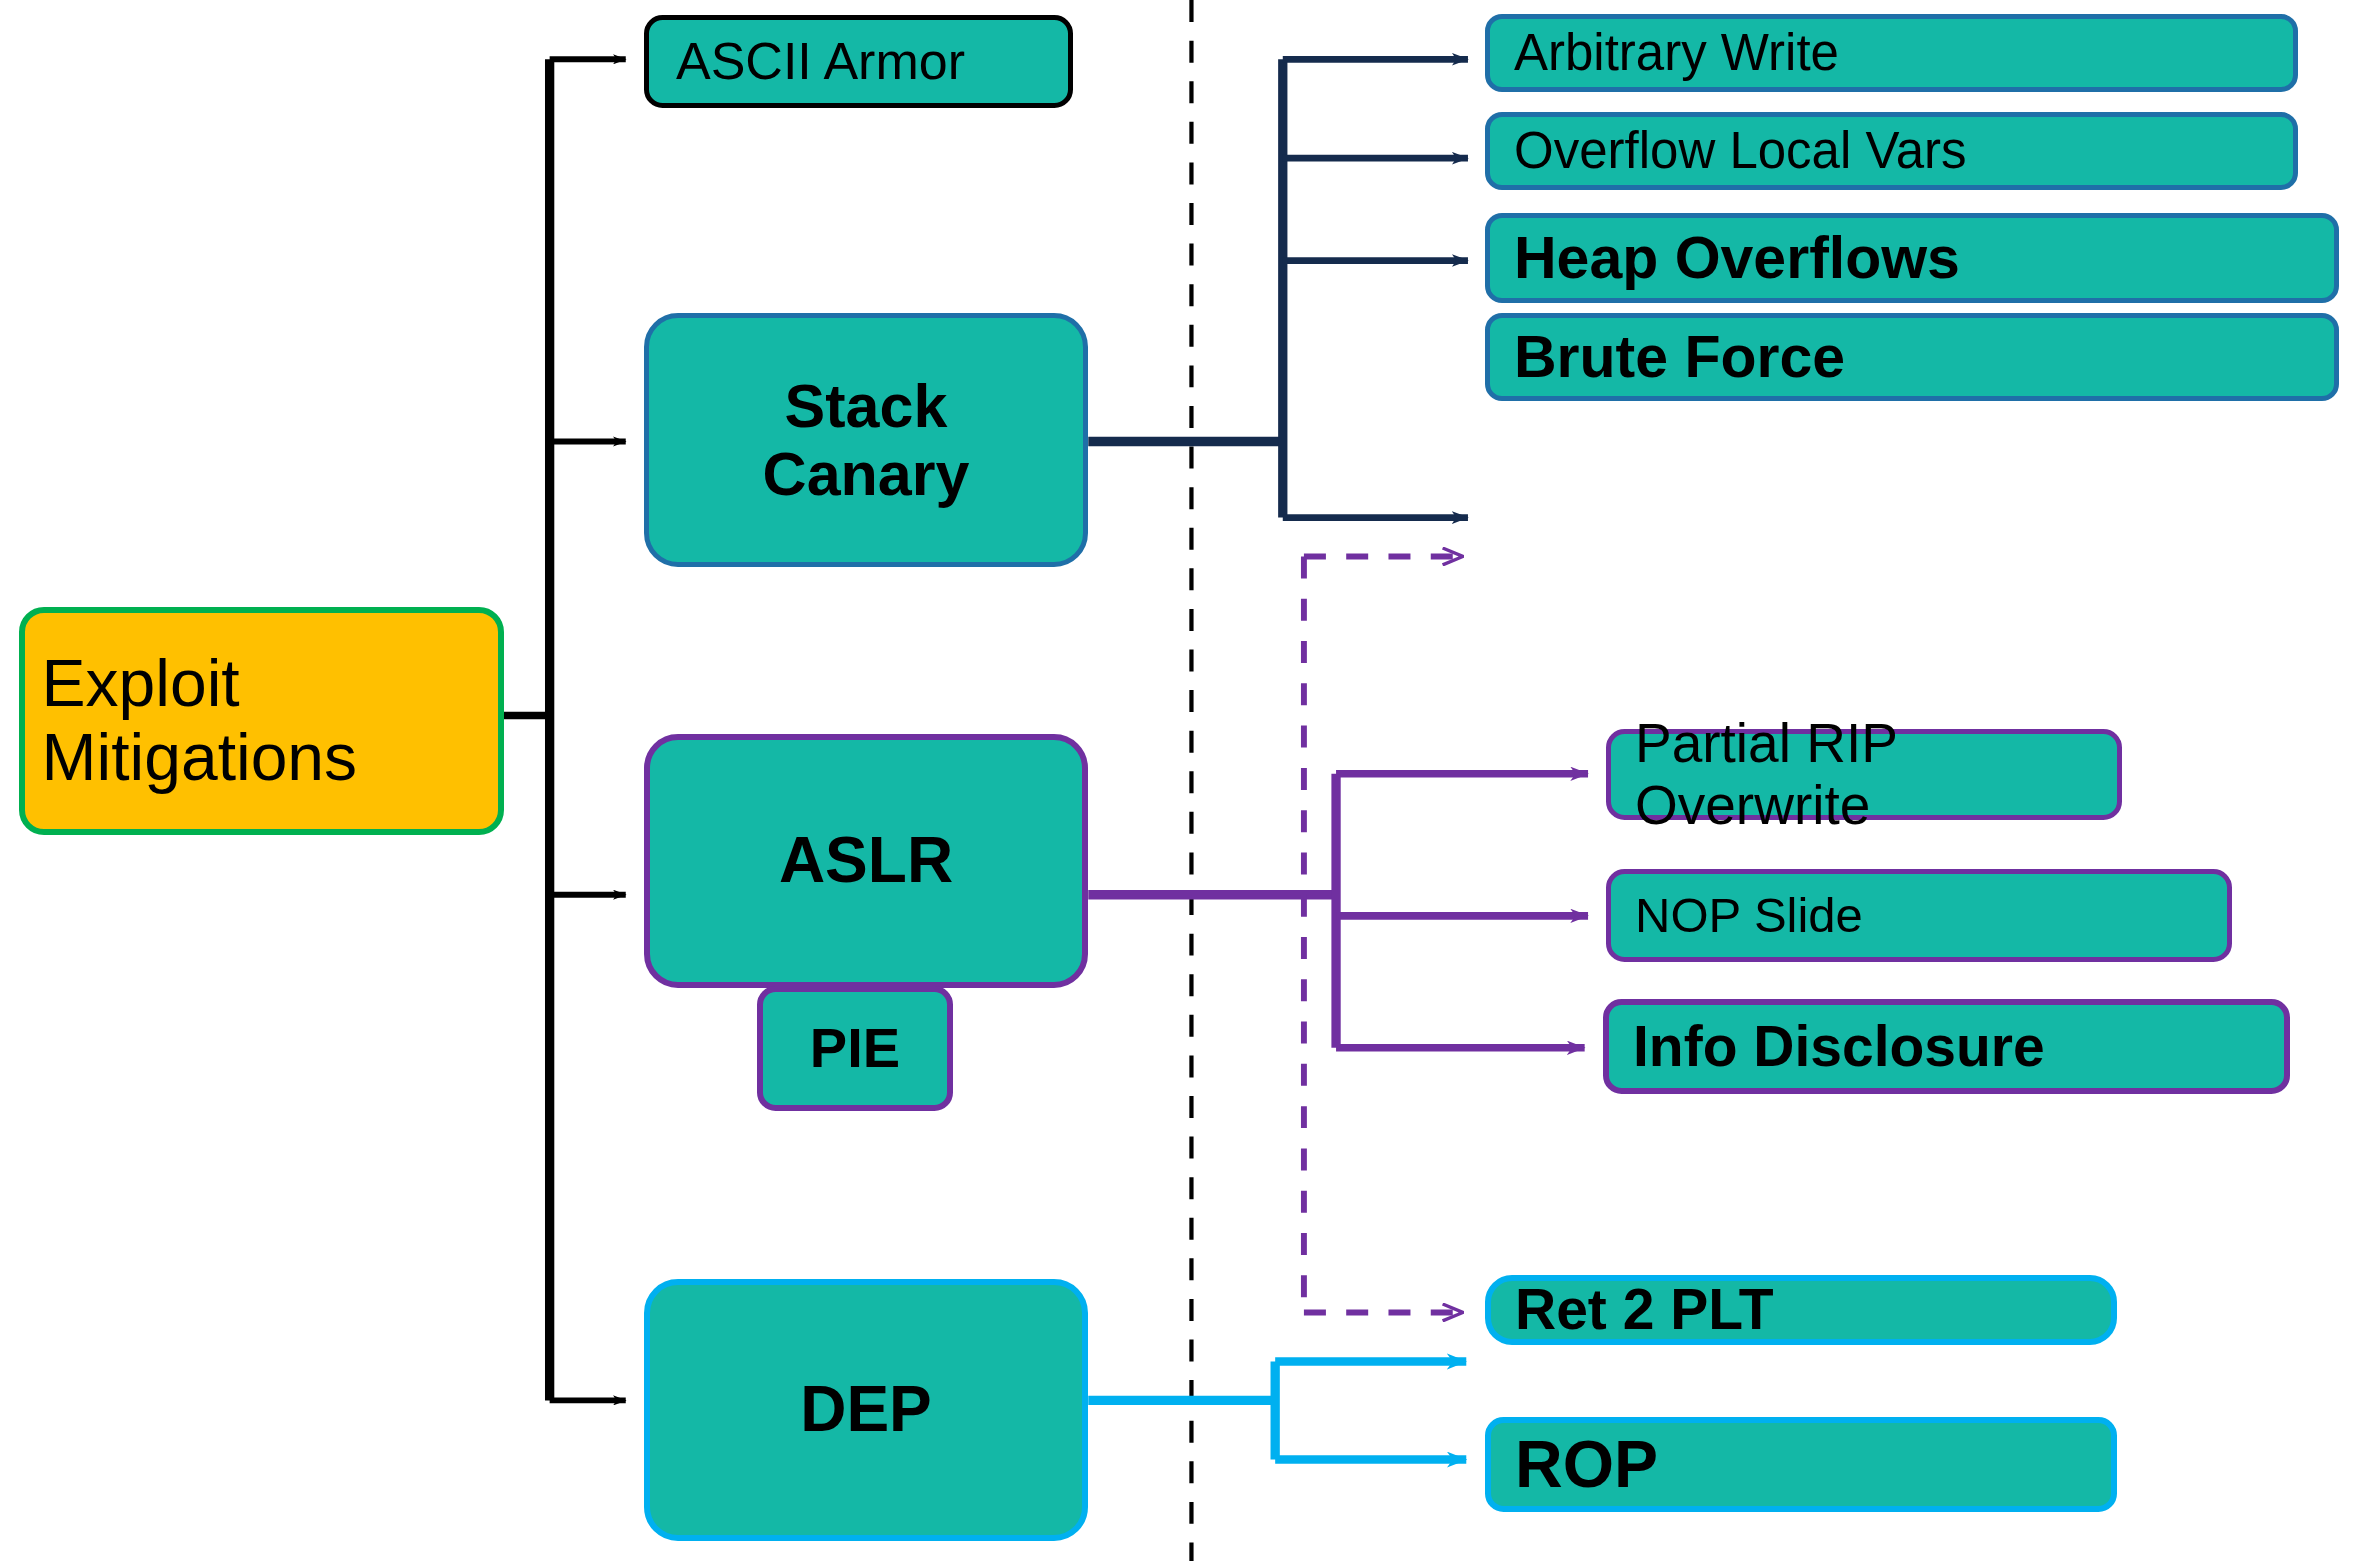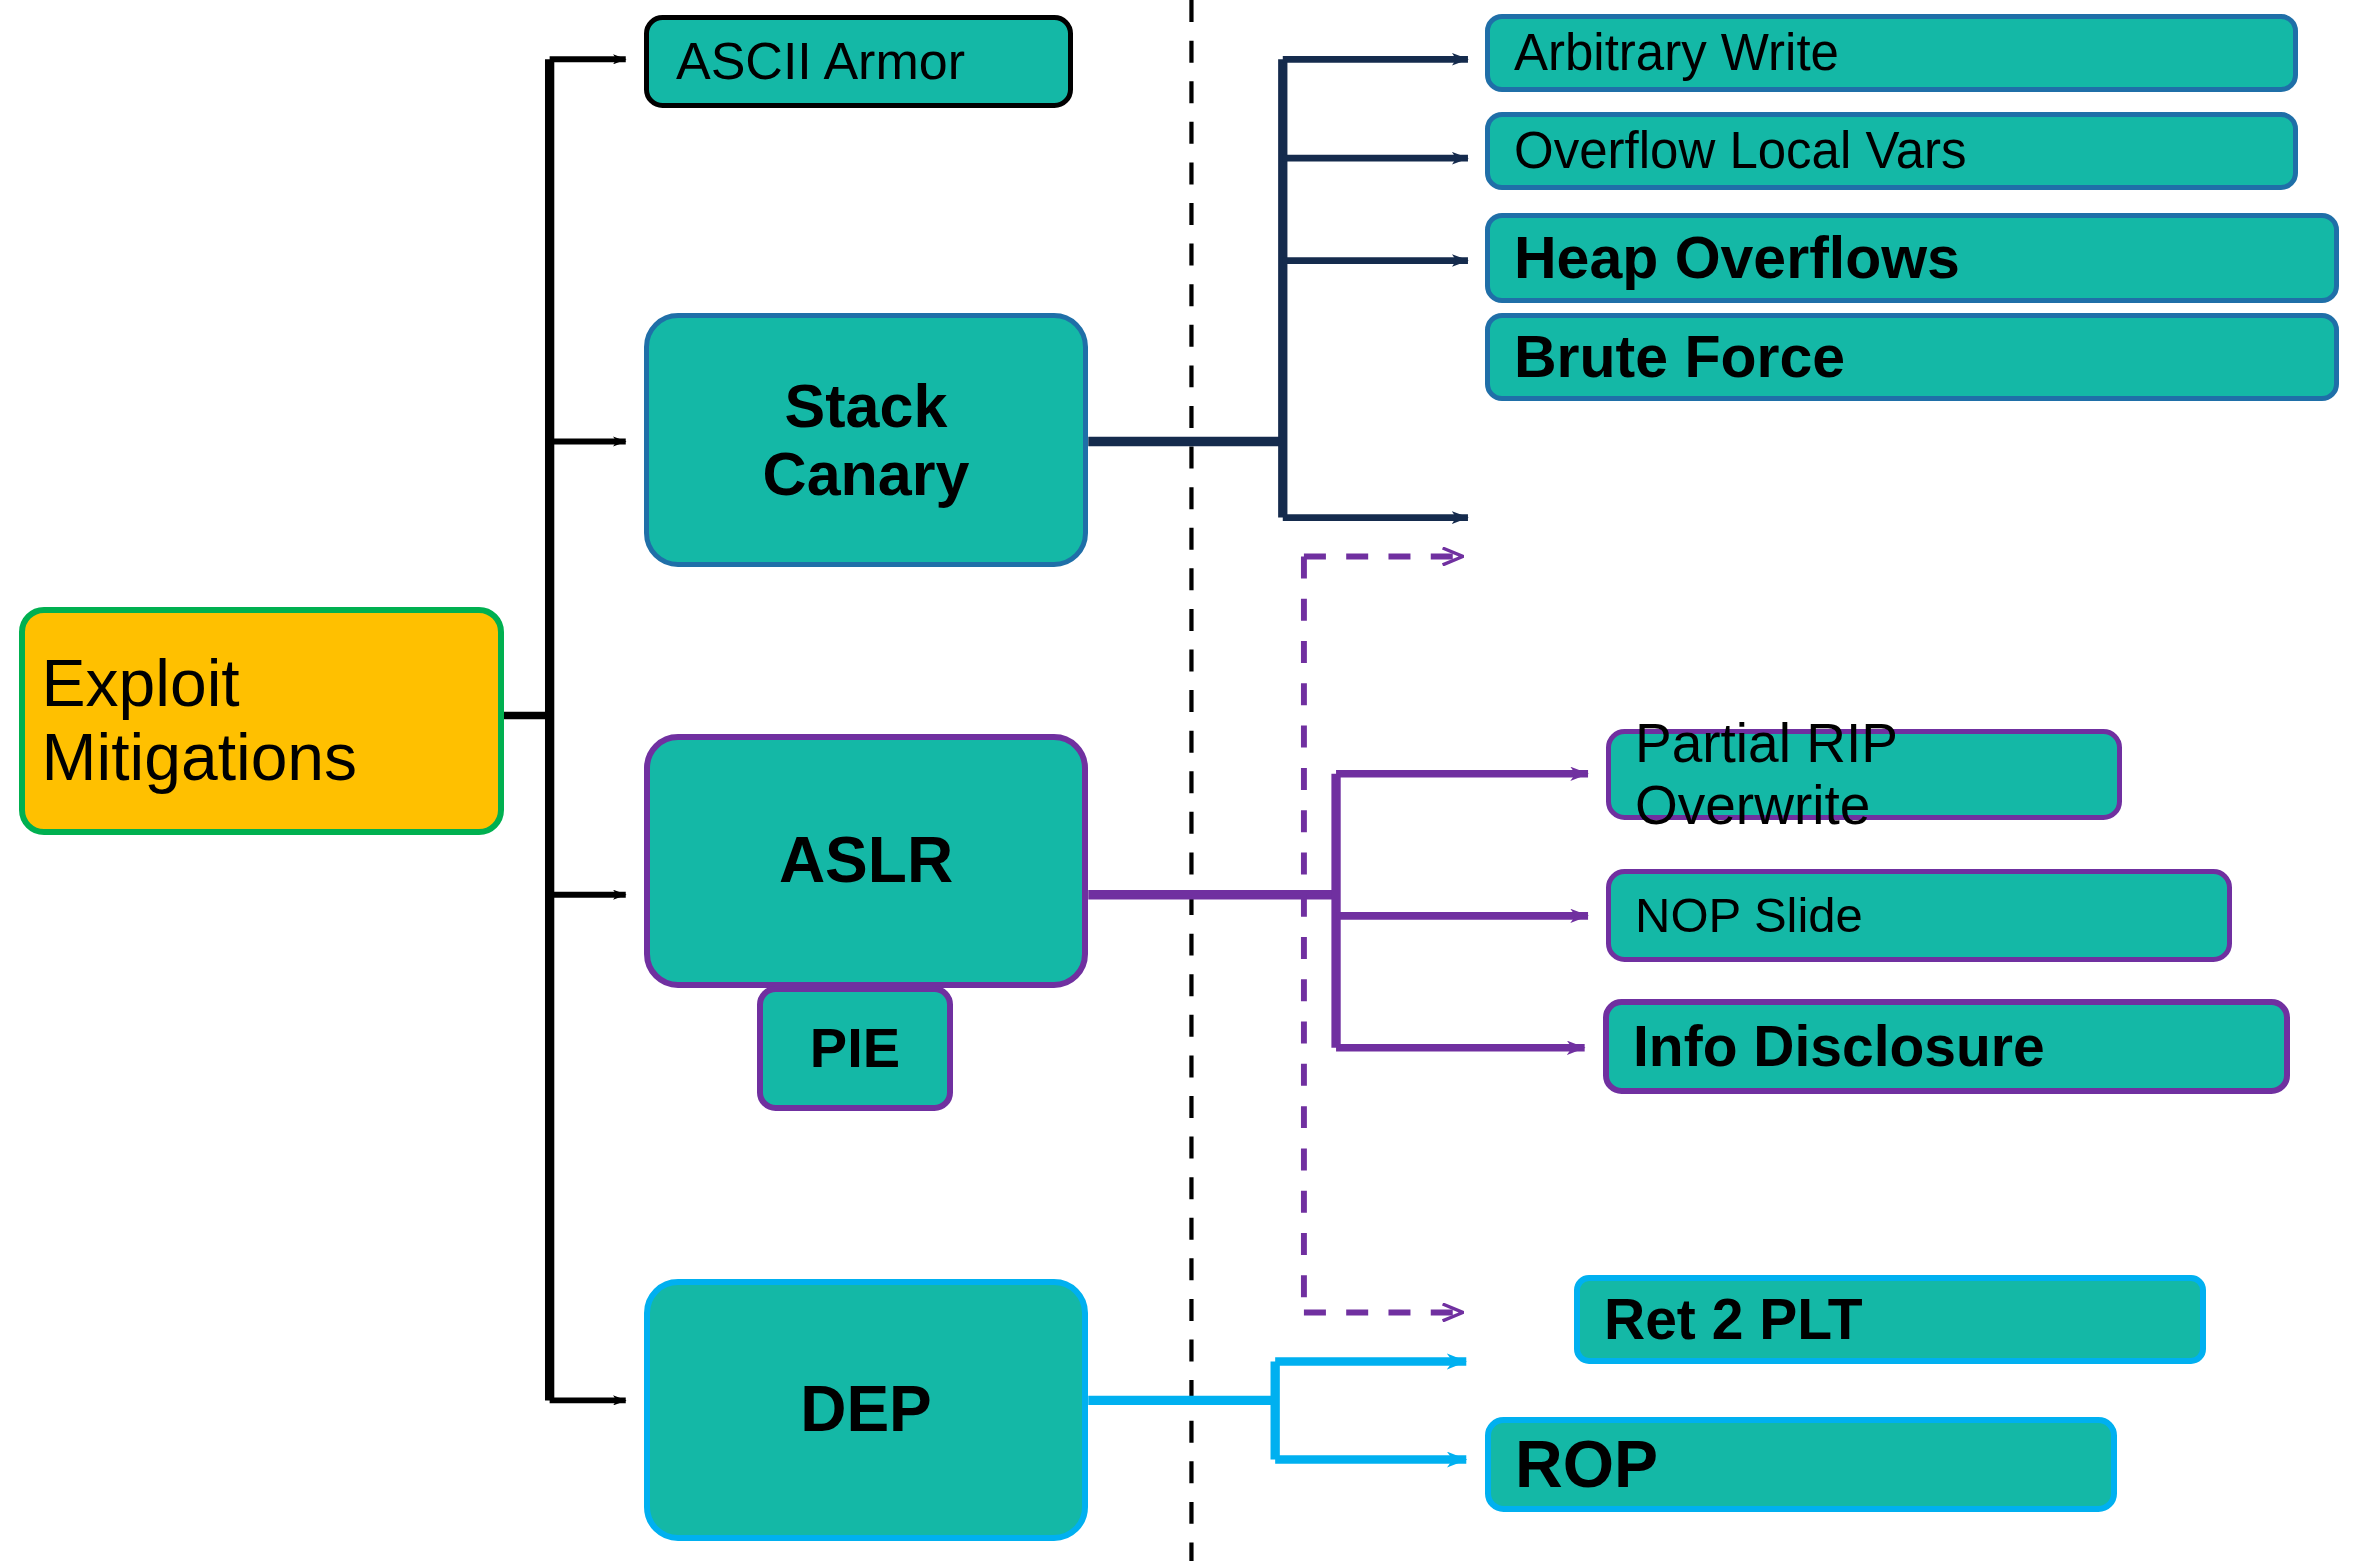--- a/index.html
+++ b/index.html
@@ -160,23 +160,23 @@
     border: 6px solid #7030a0;
     border-radius: 18.6px;
     font-size: 57px;
     font-weight: bold;
     padding-left: 24px;
     z-index: 5;
   }
 
   
   #n-ret2plt {
-    left: 1574px; top: 1275px; width: 632px; height: 89px;
+    left: 1485px; top: 1275px; width: 632px; height: 70px;
     border: 6px solid #00b0f0;
-    border-radius: 15px;
+    border-radius: 27px;
     font-size: 57px;
     font-weight: bold;
     padding-left: 24px;
     z-index: 5;
   }
   #n-rop {
     left: 1485px; top: 1417px; width: 632px; height: 95px;
     border: 6px solid #00b0f0;
     border-radius: 18.6px;
     font-size: 66px;

